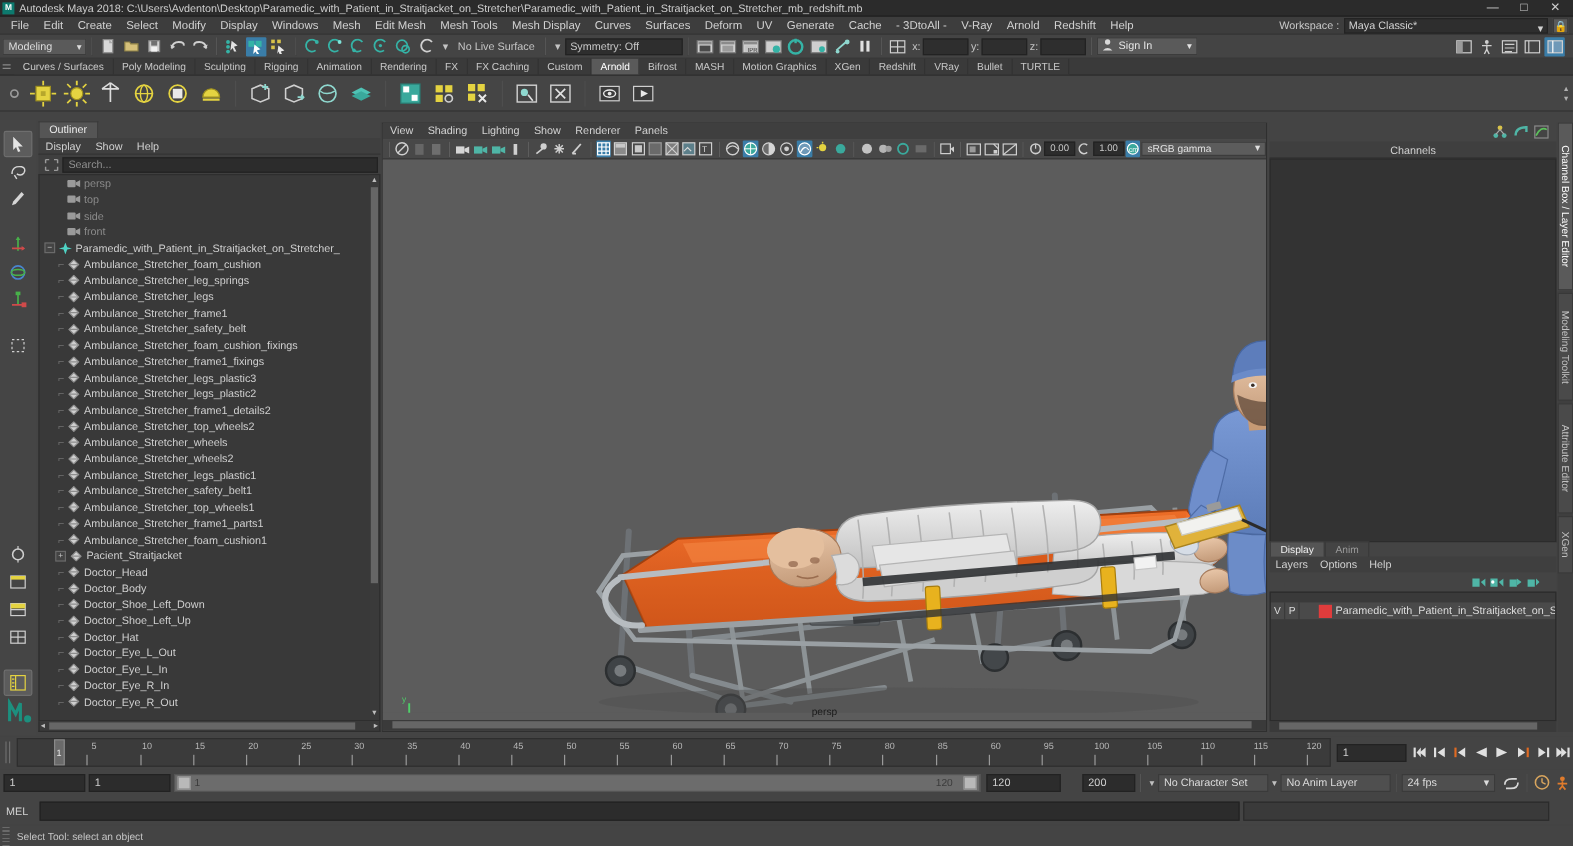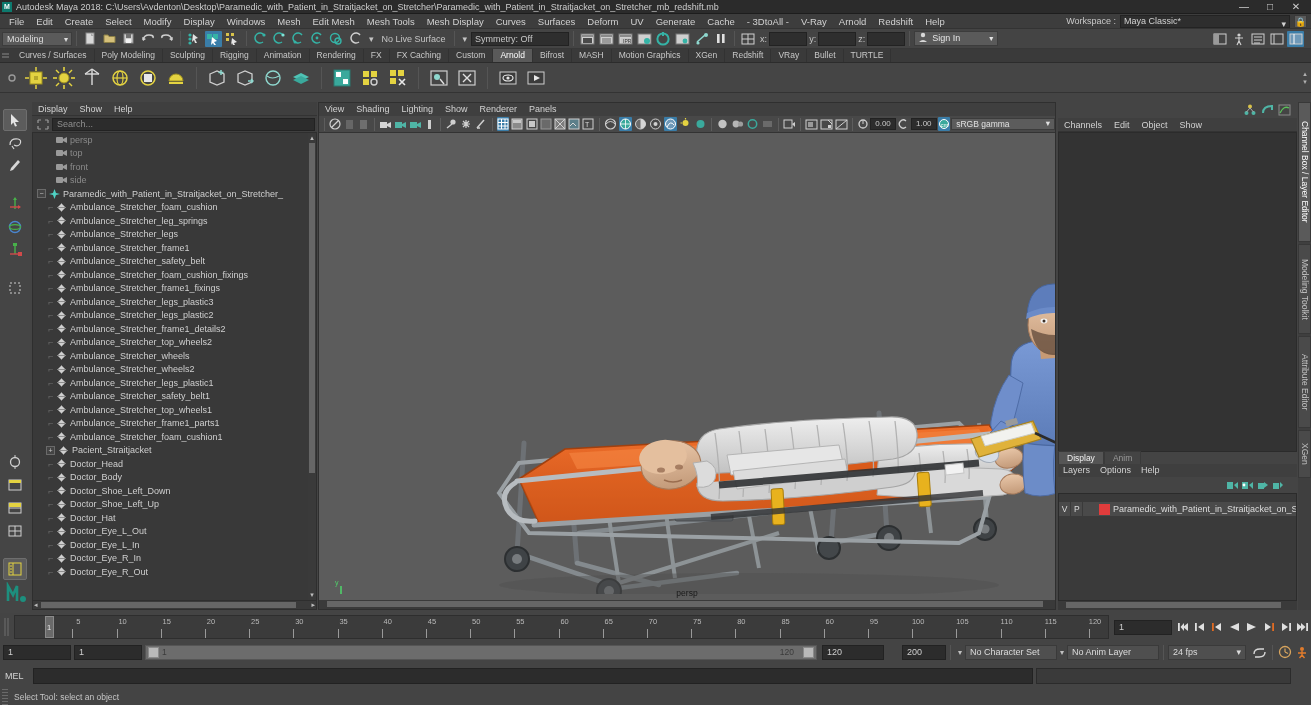--- a/index.html
+++ b/index.html
@@ -122,21 +122,21 @@
   .gamma-sel .arr{position:absolute; right:4px; top:-1px;}
   .vp-canvas { flex:1; position:relative; background:#5c5c5c; overflow:hidden; }
   .vp-label { position:absolute; bottom:2px; left:50%; transform:translateX(-50%); font-size:8.5px; color:#1a1a1a; }
   .vp-axis { position:absolute; left:22px; bottom:25px; }
   .vp-hscroll { height:9px; background:#3a3a3a; position:relative; }
   .vp-hscroll .hthumb { position:absolute; left:8px; top:1px; width:716px; height:6px; background:#666; }
 
   
   .rightpanel { position:absolute; left:1058px; top:2px; width:239px; height:508px; display:flex; flex-direction:column;}
   .cb-header { height:16px; background:#444; display:flex; align-items:center; justify-content:flex-end; padding-right:4px;}
-  .cb-menu { height:14px; background:#3f3f3f; display:flex; align-items:center; border-bottom:1px solid #333;}
+  .cb-menu { height:14px; background:#3f3f3f; display:flex; align-items:center; border-bottom:1px solid #333;flex-direction:column;}
   .cb-menu .mi { font-size:9px; padding:0 6px; color:#d2d2d2; line-height:14px; }
   .cb-body { height:320px; background:#333333; border:1px solid #2b2b2b;}
   .layer-tabs { height:12px; display:flex; align-items:flex-end; background:#444; }
   .layer-tab { font-size:8.5px; padding:0px 8px; line-height:12px; background:#444; color:#9a9a9a;
                border:1px solid #3a3a3a; border-bottom:none;}
   .layer-tab.active { background:#555; color:#f0f0f0; }
   .layer-menu { height:13px; background:#3f3f3f; display:flex; align-items:center; }
   .layer-menu .mi { font-size:9px; padding:0 5px; color:#d2d2d2; line-height:13px;}
   .layer-btns { height:16px; background:#444; display:flex; align-items:center; justify-content:flex-end; padding-right:14px; gap:3px;}
   .layer-list { flex:1; background:#3a3a3a; border:1px solid #2b2b2b; position:relative; overflow:hidden;}
@@ -714,20 +714,23 @@
       </div>
       <div style="position:absolute;bottom:4px;left:2px" class="maya-m">
         <svg width="22" height="22">
             <path d="M2 19 L2 4 L7 13 L11 4 L11 19" stroke="#1d8f7e" stroke-width="2.6" fill="none"></path>
             <circle cx="17" cy="17" r="3" fill="#1d8f7e"></circle>
           </svg>
       </div>
     </div>
 
     <div class="outliner">
+      <div class="panel-tab-row">
+        <div class="panel-tab">Outliner</div>
+      </div>
       <div class="outliner-menu">
         <div class="mi">Display</div>
         <div class="mi">Show</div>
         <div class="mi">Help</div>
       </div>
       <div class="searchrow">
         <svg width="14" height="13" style="margin:0 2px">
           <path d="M2 2 h3 M2 2 v3 M12 2 h-3 M12 2 v3 M2 11 h3 M2 11 v-3 M12 11 h-3 M12 11 v-3" stroke="#9a9a9a" stroke-width="1.2" fill="none"></path>
         </svg>
         <div class="searchbox">Search...</div>
@@ -758,32 +761,32 @@
             </div>
             <div class="olrow dim">
               <span style="display:inline-block;width:11px"></span>
               <span class="ol-dash"></span>
               <span class="ol-ico">
                 <svg width="11" height="8">
                   <rect x="0" y="1" width="7" height="6" rx="1" fill="#9a9a9a"></rect>
                   <path d="M7 3 l4 -2 v6 l-4 -2 z" fill="#9a9a9a"></path>
                 </svg>
               </span>
-              <span>front</span>
+              <span>side</span>
             </div>
             <div class="olrow dim">
               <span style="display:inline-block;width:11px"></span>
               <span class="ol-dash"></span>
               <span class="ol-ico">
                 <svg width="11" height="8">
                   <rect x="0" y="1" width="7" height="6" rx="1" fill="#9a9a9a"></rect>
                   <path d="M7 3 l4 -2 v6 l-4 -2 z" fill="#9a9a9a"></path>
                 </svg>
               </span>
-              <span>side</span>
+              <span>front</span>
             </div>
             <div class="olrow">
               <span style="display:inline-block;width:2px"></span>
               <span class="ol-expand">−</span>
               <span class="ol-ico">
                 <svg width="11" height="10">
                   <path d="M5.5 0 L7 4 L11 5 L7 6 L5.5 10 L4 6 L0 5 L4 4 Z" fill="#4fd2c4"></path>
                 </svg>
               </span>
               <span>Paramedic_with_Patient_in_Straitjacket_on_Stretcher_</span>

